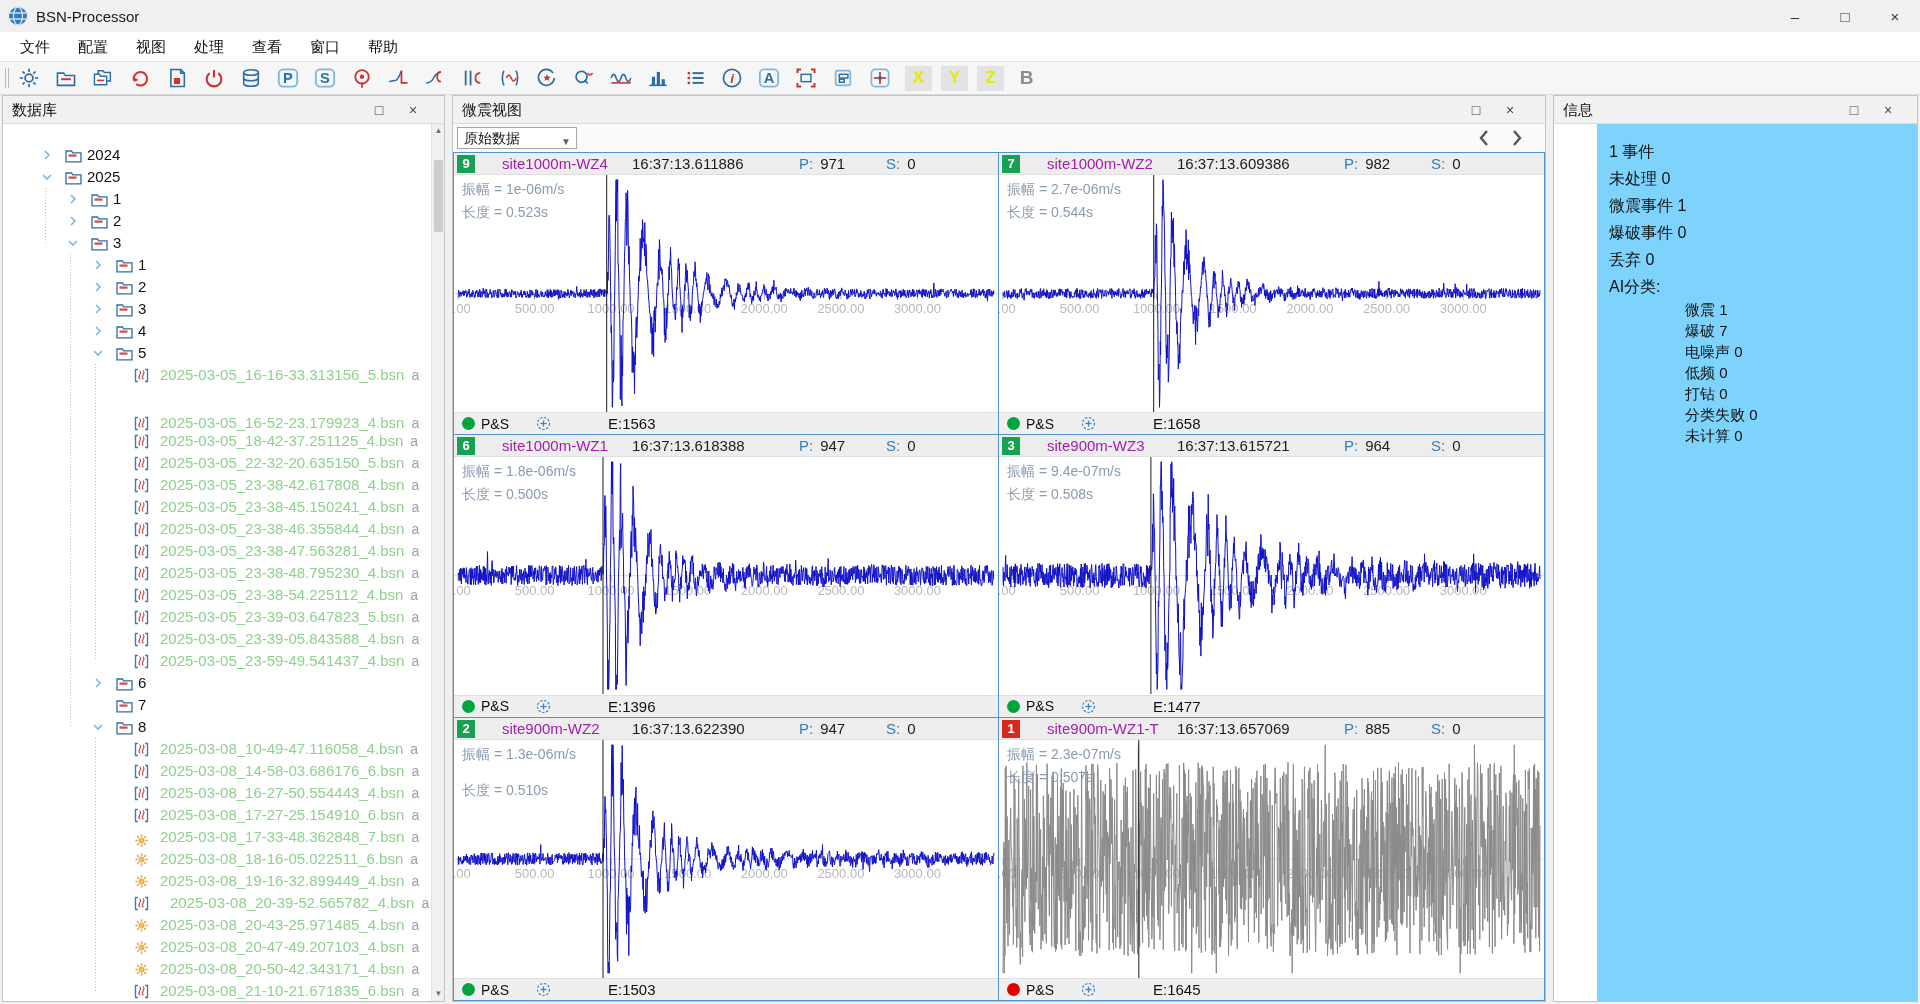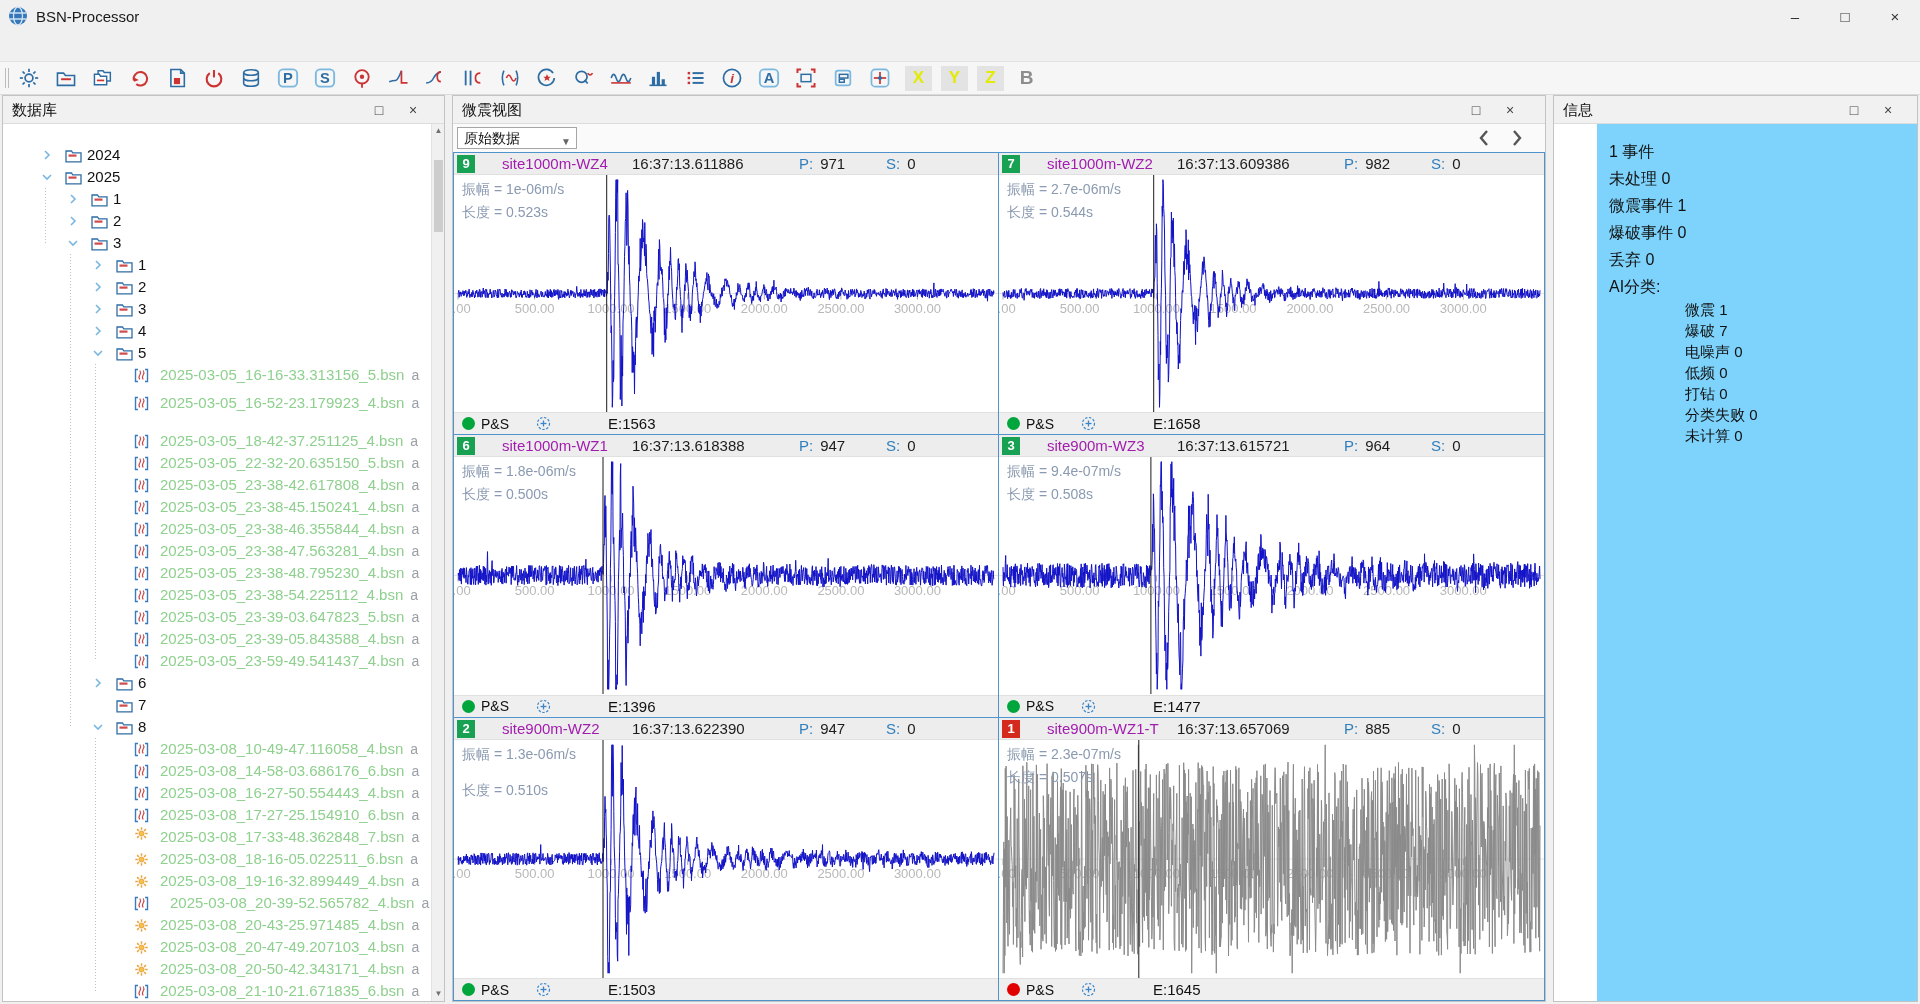--- a/index.html
+++ b/index.html
@@ -102,20 +102,29 @@
       <ellipse cx="10" cy="10" rx="4.5" ry="9" fill="none" stroke="#cfe3f5" stroke-width="1.3"></ellipse>
     </svg>
     <span class="title">BSN-Processor</span>
     <div id="win-controls">
       <div class="win-btn">–</div>
       <div class="win-btn">□</div>
       <div class="win-btn">×</div>
     </div>
   </div>
 
+  <div id="menubar">
+      <span class="menu-item">文件</span>
+      <span class="menu-item">配置</span>
+      <span class="menu-item">视图</span>
+      <span class="menu-item">处理</span>
+      <span class="menu-item">查看</span>
+      <span class="menu-item">窗口</span>
+      <span class="menu-item">帮助</span>
+    </div>
 
   <div id="toolbar">
     <div class="grip"></div>
   <div class="tb-btn">
         <svg width="22" height="22" viewBox="0 0 18 18">
           <circle cx="9" cy="9" r="3.2" fill="none" stroke="#2e6da4" stroke-width="1.4"></circle>
           <g stroke="#2e6da4" stroke-width="1.4">
             <line x1="14" y1="9" x2="16.5" y2="9"></line>
             <line x1="12.535533905932738" y1="12.535533905932738" x2="14.303300858899107" y2="14.303300858899107"></line>
             <line x1="9" y1="14" x2="9" y2="16.5"></line>
@@ -410,21 +419,21 @@
             <svg width="15" height="15" viewBox="0 0 15 15">
               <path d="M4,1.5 H1.5 V13.5 H4" fill="none" stroke="#3a7bbf" stroke-width="1.4"></path>
               <path d="M11,1.5 H13.5 V13.5 H11" fill="none" stroke="#3a7bbf" stroke-width="1.4"></path>
               <path d="M5.8,2.5 q1.6,2.2 0,4.5 q-1.6,2.2 0,4.5" fill="none" stroke="#c94b4b" stroke-width="1.2"></path>
               <path d="M9.2,2.5 q1.6,2.2 0,4.5 q-1.6,2.2 0,4.5" fill="none" stroke="#c94b4b" stroke-width="1.2"></path>
             </svg>
             <span class="fname file-green" style="margin-left:11px">2025-03-05_16-16-33.313156_5.bsn</span>
             <span class="suffix sfx-a">a</span>
           </span>
         </div>
-        <div class="tree-row" style="top: 268px;">
+        <div class="tree-row" style="top: 288px;">
           <span class="" style="position:absolute;left:128px;top:0;height:22px;padding:0 3px;display:inline-flex;align-items:center;">
             <svg width="15" height="15" viewBox="0 0 15 15">
               <path d="M4,1.5 H1.5 V13.5 H4" fill="none" stroke="#3a7bbf" stroke-width="1.4"></path>
               <path d="M11,1.5 H13.5 V13.5 H11" fill="none" stroke="#3a7bbf" stroke-width="1.4"></path>
               <path d="M5.8,2.5 q1.6,2.2 0,4.5 q-1.6,2.2 0,4.5" fill="none" stroke="#c94b4b" stroke-width="1.2"></path>
               <path d="M9.2,2.5 q1.6,2.2 0,4.5 q-1.6,2.2 0,4.5" fill="none" stroke="#c94b4b" stroke-width="1.2"></path>
             </svg>
             <span class="fname file-green" style="margin-left:11px">2025-03-05_16-52-23.179923_4.bsn</span>
             <span class="suffix sfx-a">a</span>
           </span>
@@ -630,21 +639,21 @@
               <path d="M4,1.5 H1.5 V13.5 H4" fill="none" stroke="#3a7bbf" stroke-width="1.4"></path>
               <path d="M11,1.5 H13.5 V13.5 H11" fill="none" stroke="#3a7bbf" stroke-width="1.4"></path>
               <path d="M5.8,2.5 q1.6,2.2 0,4.5 q-1.6,2.2 0,4.5" fill="none" stroke="#c94b4b" stroke-width="1.2"></path>
               <path d="M9.2,2.5 q1.6,2.2 0,4.5 q-1.6,2.2 0,4.5" fill="none" stroke="#c94b4b" stroke-width="1.2"></path>
             </svg>
             <span class="fname file-green" style="margin-left:11px">2025-03-08_17-27-25.154910_6.bsn</span>
             <span class="suffix sfx-a">a</span>
           </span>
         </div>
         <div class="tree-row" style="top: 702px;">
-          <span class="" style="position:absolute;left:128px;top:0;height:22px;padding:0 3px;display:inline-flex;align-items:flex-start;">
+          <span class="" style="position:absolute;left:128px;top:0;height:22px;padding:0 3px;display:inline-flex;align-items:flex-end;">
             <svg width="15" height="15" viewBox="0 0 18 18">
               <circle cx="9" cy="9" r="3" fill="#f6c14f" stroke="#e8a33d" stroke-width="1.2"></circle>
               <g stroke="#e8a33d" stroke-width="1.8">
                 <line x1="13.4" y1="9" x2="16.4" y2="9"></line>
                 <line x1="12.11126983722081" y1="12.11126983722081" x2="14.232590180780452" y2="14.232590180780452"></line>
                 <line x1="9" y1="13.4" x2="9" y2="16.4"></line>
                 <line x1="5.888730162779191" y1="12.11126983722081" x2="3.767409819219549" y2="14.232590180780452"></line>
                 <line x1="4.6" y1="9" x2="1.5999999999999996" y2="9.000000000000002"></line>
                 <line x1="5.88873016277919" y1="5.888730162779191" x2="3.767409819219547" y2="3.767409819219549"></line>
                 <line x1="9" y1="4.6" x2="8.999999999999998" y2="1.5999999999999996"></line>

